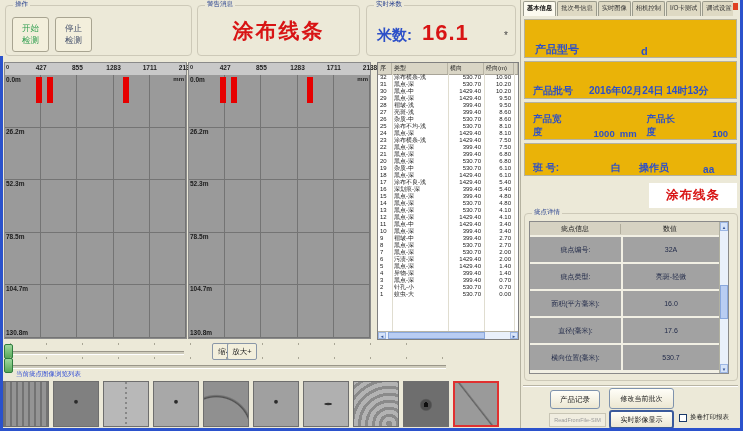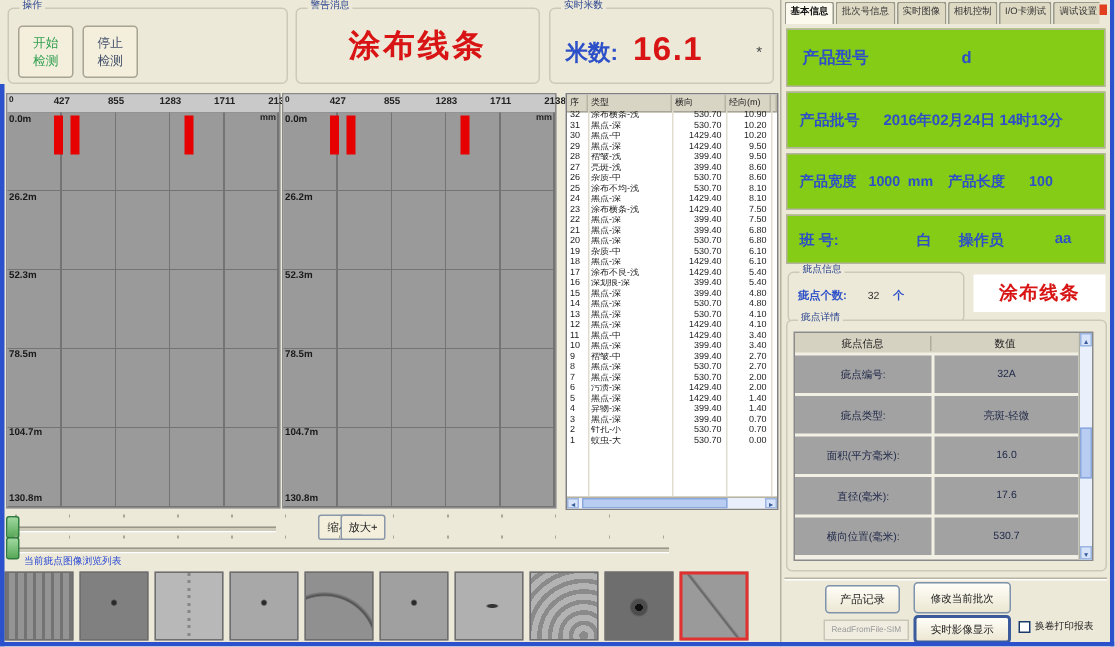--- a/index.html
+++ b/index.html
@@ -79,21 +79,21 @@
   .harrow{width:8px;height:7px;font-size:4.5px;line-height:7px;text-align:center;color:#3a5a9c;background:#d6e3f8;border:1px solid #9cb6e4;box-sizing:border-box}
   .htrack{flex:1;position:relative;background:#e9f0fb}
   .hthumb{position:absolute;left:2px;top:0;width:78%;height:100%;background:#b9cdf2;border:1px solid #8aa8dd;box-sizing:border-box}
 
   
   #right{position:absolute;left:520px;top:0;width:220px;height:431px;background:#ece9d8;border-left:1px solid #b5b2a0;box-sizing:border-box}
   #tab-strip{position:absolute;left:2px;top:1px;display:flex;height:15px;width:210px;overflow:hidden}
   .tab{font-size:6.3px;line-height:12px;padding:0 3px;background:#ded9c3;border:1px solid #9a9a8c;border-bottom:none;border-radius:2px 2px 0 0;margin-right:1px;white-space:nowrap;color:#333}
   .tab.active{background:#fcfaef;color:#111;font-weight:bold}
   #tab-marker{position:absolute;right:2px;top:3px;width:5px;height:7px;background:#e04020}
-  .fieldbox{position:absolute;left:3px;width:213px;background:#84cc16;border:1px solid #b5b2a0;box-sizing:border-box;color:#2d50c8;display:flex;align-items:center;font-weight:bold}
+  .fieldbox{position:absolute;left:3px;width:213px;background:#eab308;border:1px solid #b5b2a0;box-sizing:border-box;color:#2d50c8;display:flex;align-items:flex-end;font-weight:bold}
   #fbox1{top:19px;height:39px;font-size:11px;padding:0 10px}
   #fbox2{top:61px;height:38px;font-size:10px;padding:0 8px}
   #fbox3{top:102px;height:38px;font-size:9.5px;padding:0 8px}
   #fbox4{top:143px;height:33px;font-size:10px;padding:0 8px}
   #dinfo{left:4px;top:181px;width:118px;height:34px;background:#ece9d8}
   #dinfo-line{display:flex;align-items:baseline;padding:10px 0 0 6px;font-size:7.5px;color:#2d50c8;font-weight:bold}
   #dinfo-value{color:#333;font-weight:normal;font-size:7px;margin:0 9px 0 14px}
   #alertbox{position:absolute;left:128px;top:183px;width:88px;height:25px;background:#fff;display:flex;align-items:center;justify-content:center;font-size:12.5px;font-weight:bold;color:#d81414;letter-spacing:1px}
   #ddetail{left:3px;top:213px;width:214px;height:168px;background:#ece9d8}
   #dtable{position:absolute;left:4px;top:7px;width:200px;height:153px;background:#f2f0e4;border:1px solid #8a8a8a;box-sizing:border-box}
@@ -448,40 +448,32 @@
     <div class="fieldbox" id="fbox1">
       <span>产品型号</span>
       <span style="margin-left:62px">d</span>
     </div>
     <div class="fieldbox" id="fbox2">
       <span>产品批号</span>
       <span style="margin-left:16px">2016年02月24日  14时13分</span>
     </div>
     <div class="fieldbox" id="fbox3">
       <span>产品宽度</span>
-      <span style="margin-left:8px">1000</span>
+      <span style="margin-left:24px">1000</span>
       <span style="margin-left:5px">mm</span>
       <span style="margin-left:10px">产品长度</span>
-      <span style="margin-left:16px">100</span>
+      <span style="margin-left:29px">100</span>
     </div>
     <div class="fieldbox" id="fbox4">
       <span>班 号:</span>
       <span style="margin-left:52px">白</span>
       <span style="margin-left:18px">操作员</span>
       <span style="margin-left:34px">aa</span>
     </div>
 
-    <div class="groupbox" id="dinfo">
-      <span class="gtitle">疵点信息</span>
-      <div id="dinfo-line">
-        <span>疵点个数:</span>
-        <span id="dinfo-value">32</span>
-        <span>个</span>
-      </div>
-    </div>
     <div id="alertbox">涂布线条</div>
 
     <div class="groupbox" id="ddetail">
       <span class="gtitle">疵点详情</span>
       <div id="dtable">
         <div id="dheader">
           <span class="dh0">疵点信息</span>
           <span class="dh1">数值</span>
         </div>
         <div id="detail-body">

